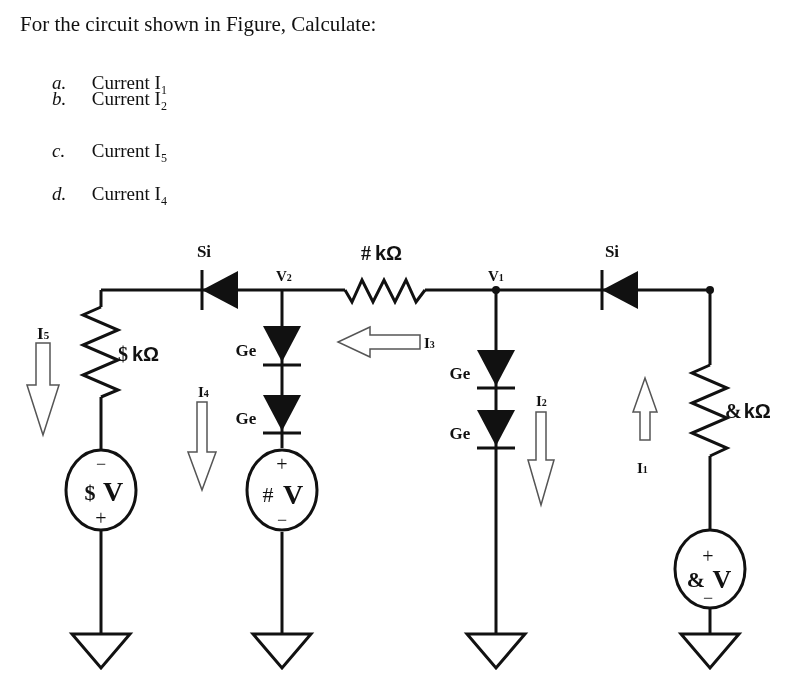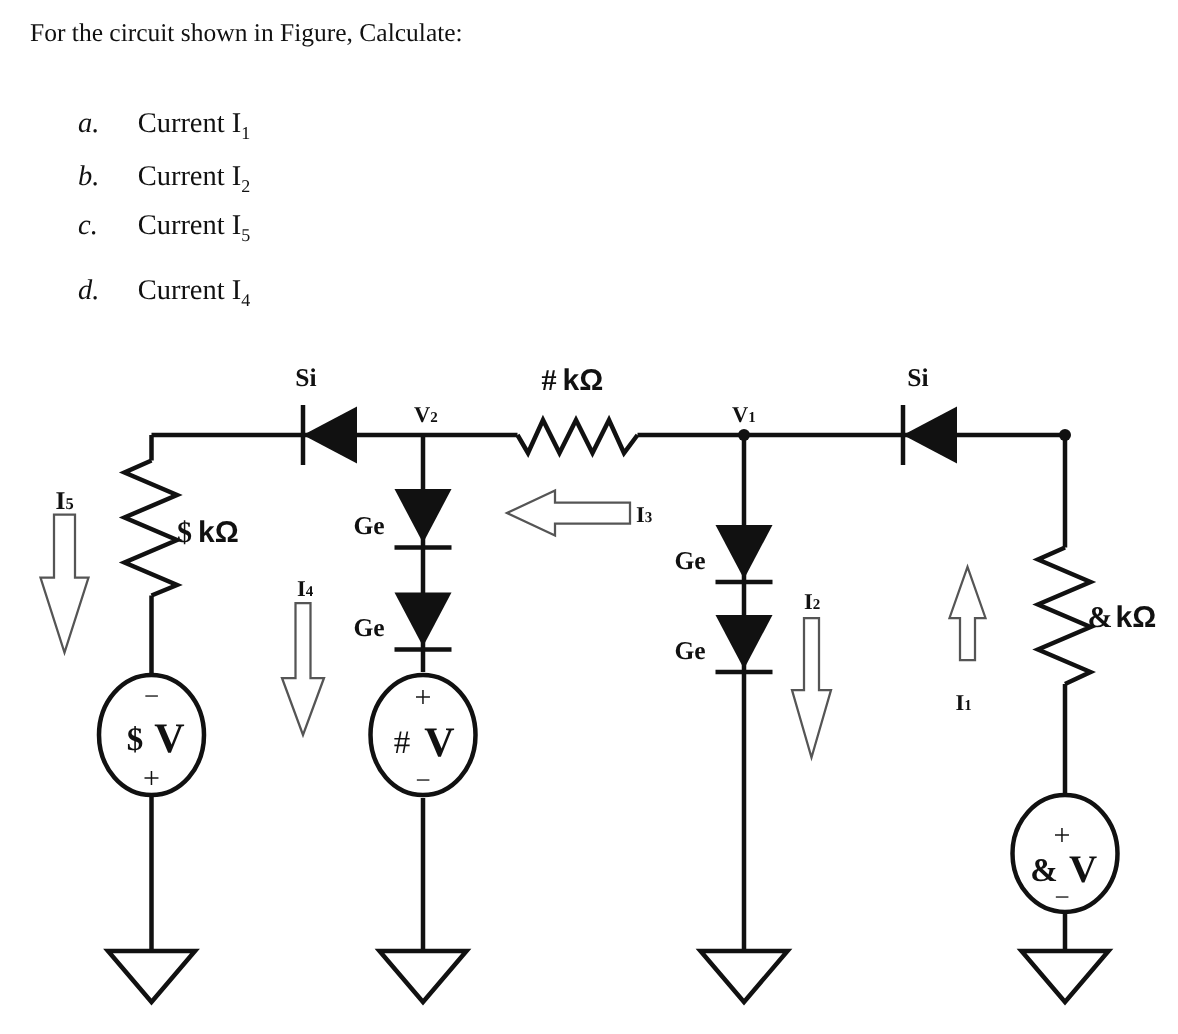--- a/index.html
+++ b/index.html
@@ -1,34 +1,34 @@
 <!DOCTYPE html>
 <html><head>
 <meta charset="utf-8">
 <style>
   html, body { margin:0; padding:0; background:#ffffff; }
   body { width:785px; height:689px; position:relative; overflow:hidden;
          font-family:"Liberation Serif", serif; color:#111; }
-  .q-title { position:absolute; left:20px; top:12px; font-size:17px; }
+  .q-title { position:absolute; left:20px; top:12px; font-size:21px; }
   .q-item { position:absolute; left:52px; font-size:19px; }
   .q-item .lbl { font-style:italic; display:inline-block; width:35px; }
   #circuit { position:absolute; left:0; top:0; }
   svg text { font-family:"Liberation Serif", serif; fill:#111; }
   .sans { font-family:"Liberation Sans", sans-serif !important; }
 </style>
 </head>
 <body>
 
 <div class="q-title">For the circuit shown in Figure, Calculate:</div>
 
 <div class="q-item" style="top:72px">
   <span class="lbl">a.</span>
   <span>Current I</span><sub style="font-size:12px">1</sub>
 </div>
-<div class="q-item" style="top:107px">
+<div class="q-item" style="top:88px">
   <span class="lbl">b.</span>
   <span>Current I</span><sub style="font-size:12px">2</sub>
 </div>
 <div class="q-item" style="top:140px">
   <span class="lbl">c.</span>
   <span>Current I</span><sub style="font-size:12px">5</sub>
 </div>
 <div class="q-item" style="top:183px">
   <span class="lbl">d.</span>
   <span>Current I</span><sub style="font-size:12px">4</sub>

